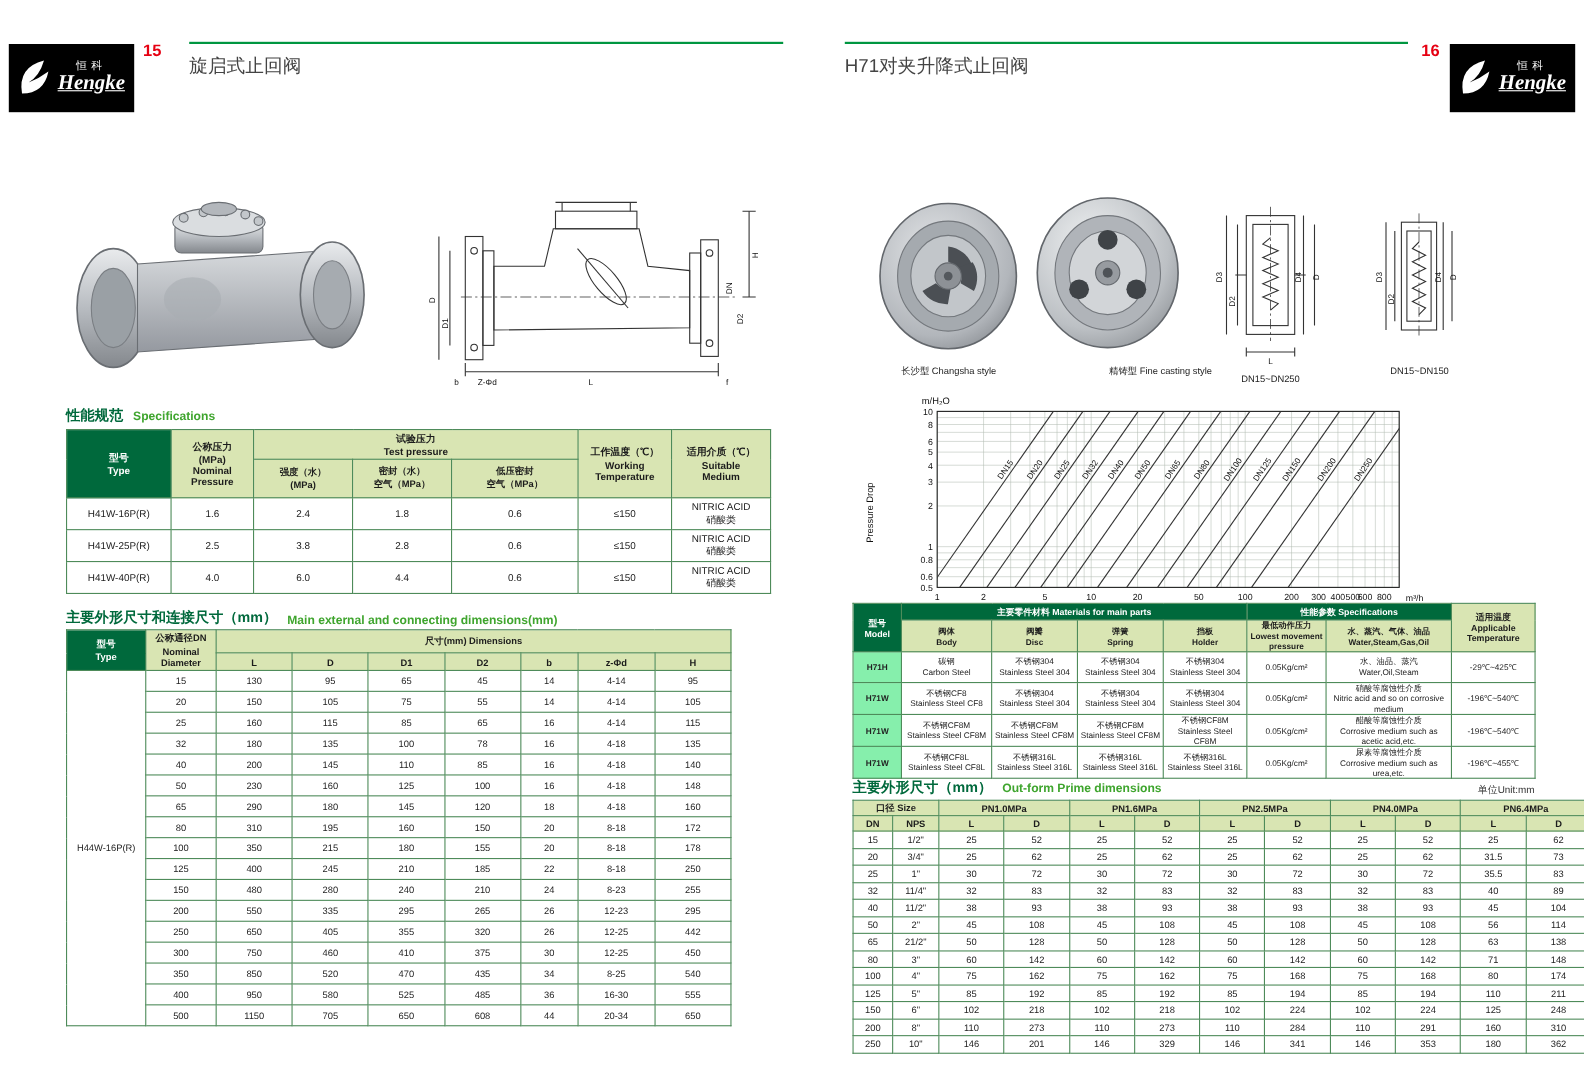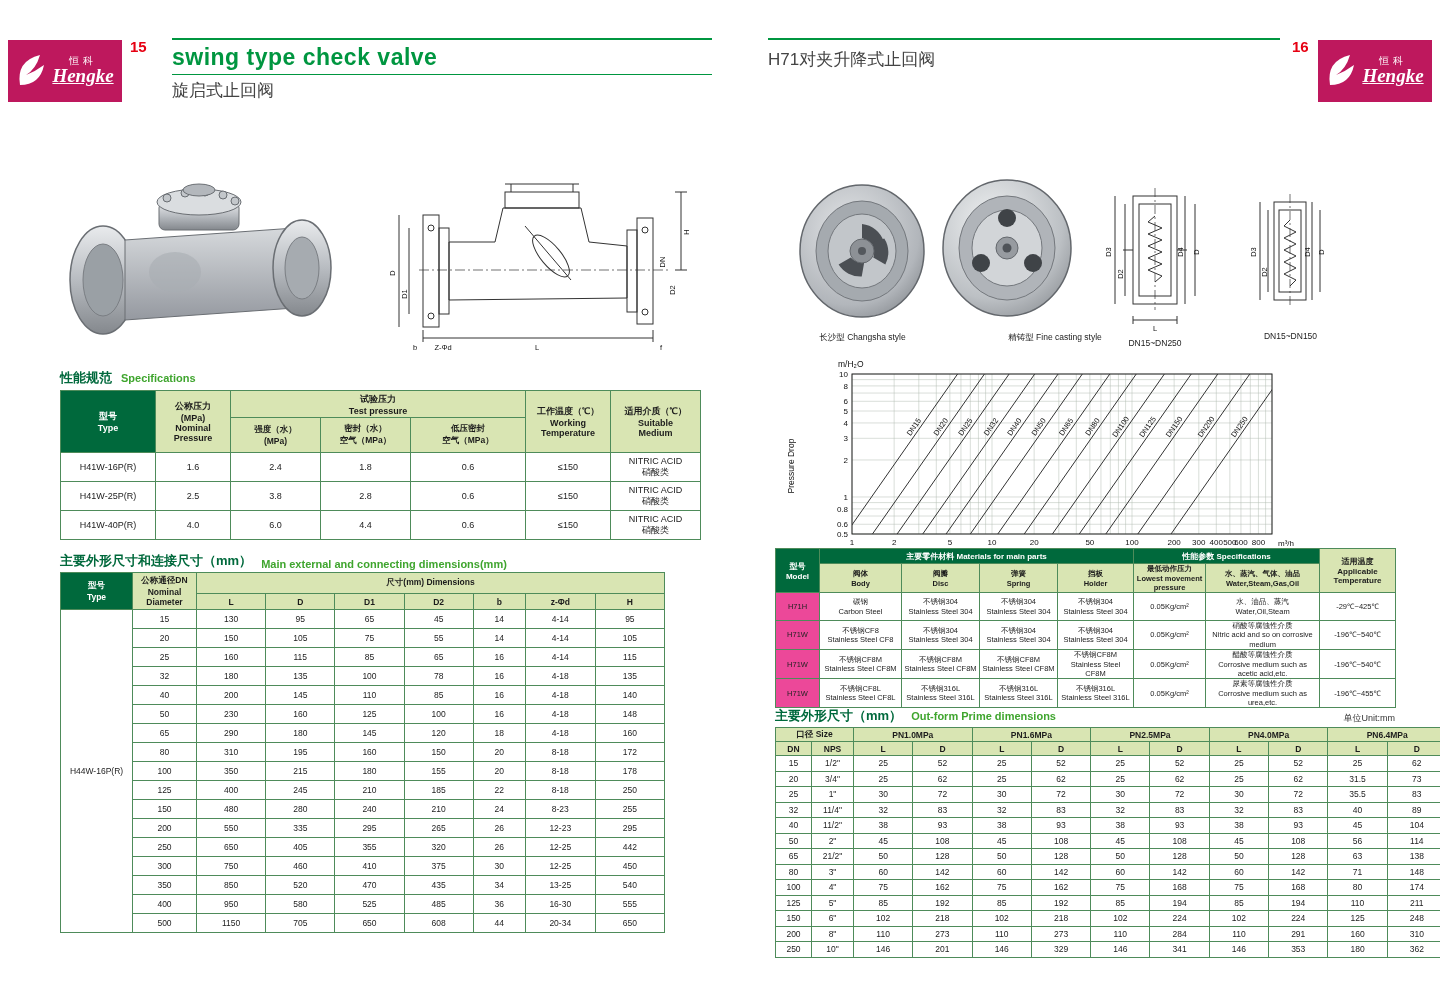--- a/index.html
+++ b/index.html
@@ -1,19 +1,19 @@
 <!DOCTYPE html>
 <html><head>
 <meta charset="utf-8">
 <style>
   html,body{margin:0;padding:0;}
   body{width:1440px;height:984px;background:#fff;font-family:"Liberation Sans",sans-serif;position:relative;overflow:hidden;color:#222;}
   .abs{position:absolute;}
   
-  .logo-block{width:114px;height:62px;background:#be185d;display:flex;align-items:center;justify-content:center;gap:6px;}
+  .logo-block{width:114px;height:62px;background:#000000;display:flex;align-items:center;justify-content:center;gap:6px;}
   .logo-txt{color:#fff;text-align:center;line-height:1.05;}
   .logo-cn{font-size:10px;letter-spacing:4px;}
   .logo-script{font-family:"Liberation Serif",serif;font-style:italic;font-weight:bold;font-size:19px;text-decoration:underline;}
   .pageno{font-size:15px;font-weight:bold;color:#E60012;}
   .titles{border-top:2px solid #009640;padding-top:4px;}
   .title-en{font-size:23px;font-weight:bold;color:#009640;letter-spacing:0.5px;padding-bottom:3px;border-bottom:1px solid #009640;}
   .title-cn{font-size:17px;color:#444;padding-top:4px;}
   
   .sec-head{display:flex;align-items:baseline;gap:9px;white-space:nowrap;}
   .sec-head .cn{font-size:13px;font-weight:bold;color:#00693C;}
@@ -31,21 +31,21 @@
   #spec-table thead tr:last-child th{height:34px;font-size:8.5px;}
   #spec-table tbody td{height:28px;}
   #dims-table{width:605px;font-size:8.5px;}
   #dims-table thead tr:first-child th{height:20px;}
   #dims-table thead tr:last-child th{height:15px;}
   #dims-table tbody td{height:18px;padding:0;}
   #mat-table{width:620px;font-size:7.5px;}
   #mat-table thead tr:first-child th{height:14px;font-size:8px;}
   #mat-table thead tr:last-child th{height:28px;margin-top:12px;}
   #mat-table tbody td{height:27px;line-height:1.25;}
-  .mat-model{background:#ec4899;font-weight:normal;}
+  .mat-model{background:#86efac;font-weight:bold;}
   #out-table{width:672px;font-size:8.5px;}
   #out-table thead th{height:13px;font-size:8.5px;}
   #out-table tbody td{height:14.5px;padding:0;}
   
   .fig-caption{font-size:8.5px;color:#222;text-align:center;margin-top:2px;}
   .tick{font-size:8px;fill:#111;}
   .dn-label{font-size:7.5px;fill:#111;}
   .axis-label{font-size:8.5px;fill:#111;}
   .axis-unit{font-size:8.5px;fill:#111;}
   .draw-label{font-size:7.5px;fill:#111;}
@@ -60,21 +60,20 @@
       <path d="M4 32 Q0 8 24 2 Q20 16 10 22 Q20 18 28 12 Q24 32 4 32 Z" fill="#ffffff"></path>
     </svg>
     <div class="logo-txt">
       <div class="logo-cn">恒科</div>
       <div class="logo-script">Hengke</div>
     </div>
   </div>
 </div>
 <div class="abs pageno" style="left:130px;top:38px;">15</div>
 <div class="abs titles" style="left:172px;top:38px;width:540px;">
-  <div class="title-en">swing type check valve</div>
   <div class="title-cn">旋启式止回阀</div>
 </div>
 
 <div class="abs titles" style="left:768px;top:38px;width:512px;">
   <div class="title-cn">H71对夹升降式止回阀</div>
 </div>
 <div class="abs pageno" style="left:1292px;top:38px;">16</div>
 <div class="abs" style="left:1318px;top:40px;">
   <div class="logo-block">
     <svg width="30" height="36" viewBox="0 0 30 36">
@@ -414,21 +413,21 @@
         <td class="pre">12-25</td>
         <td class="pre">450</td>
       </tr>
       <tr>
         <td class="pre">350</td>
         <td class="pre">850</td>
         <td class="pre">520</td>
         <td class="pre">470</td>
         <td class="pre">435</td>
         <td class="pre">34</td>
-        <td class="pre">13-25</td>
+        <td class="pre">8-25</td>
         <td class="pre">540</td>
       </tr>
       <tr>
         <td class="pre">400</td>
         <td class="pre">950</td>
         <td class="pre">580</td>
         <td class="pre">525</td>
         <td class="pre">485</td>
         <td class="pre">36</td>
         <td class="pre">16-30</td>

